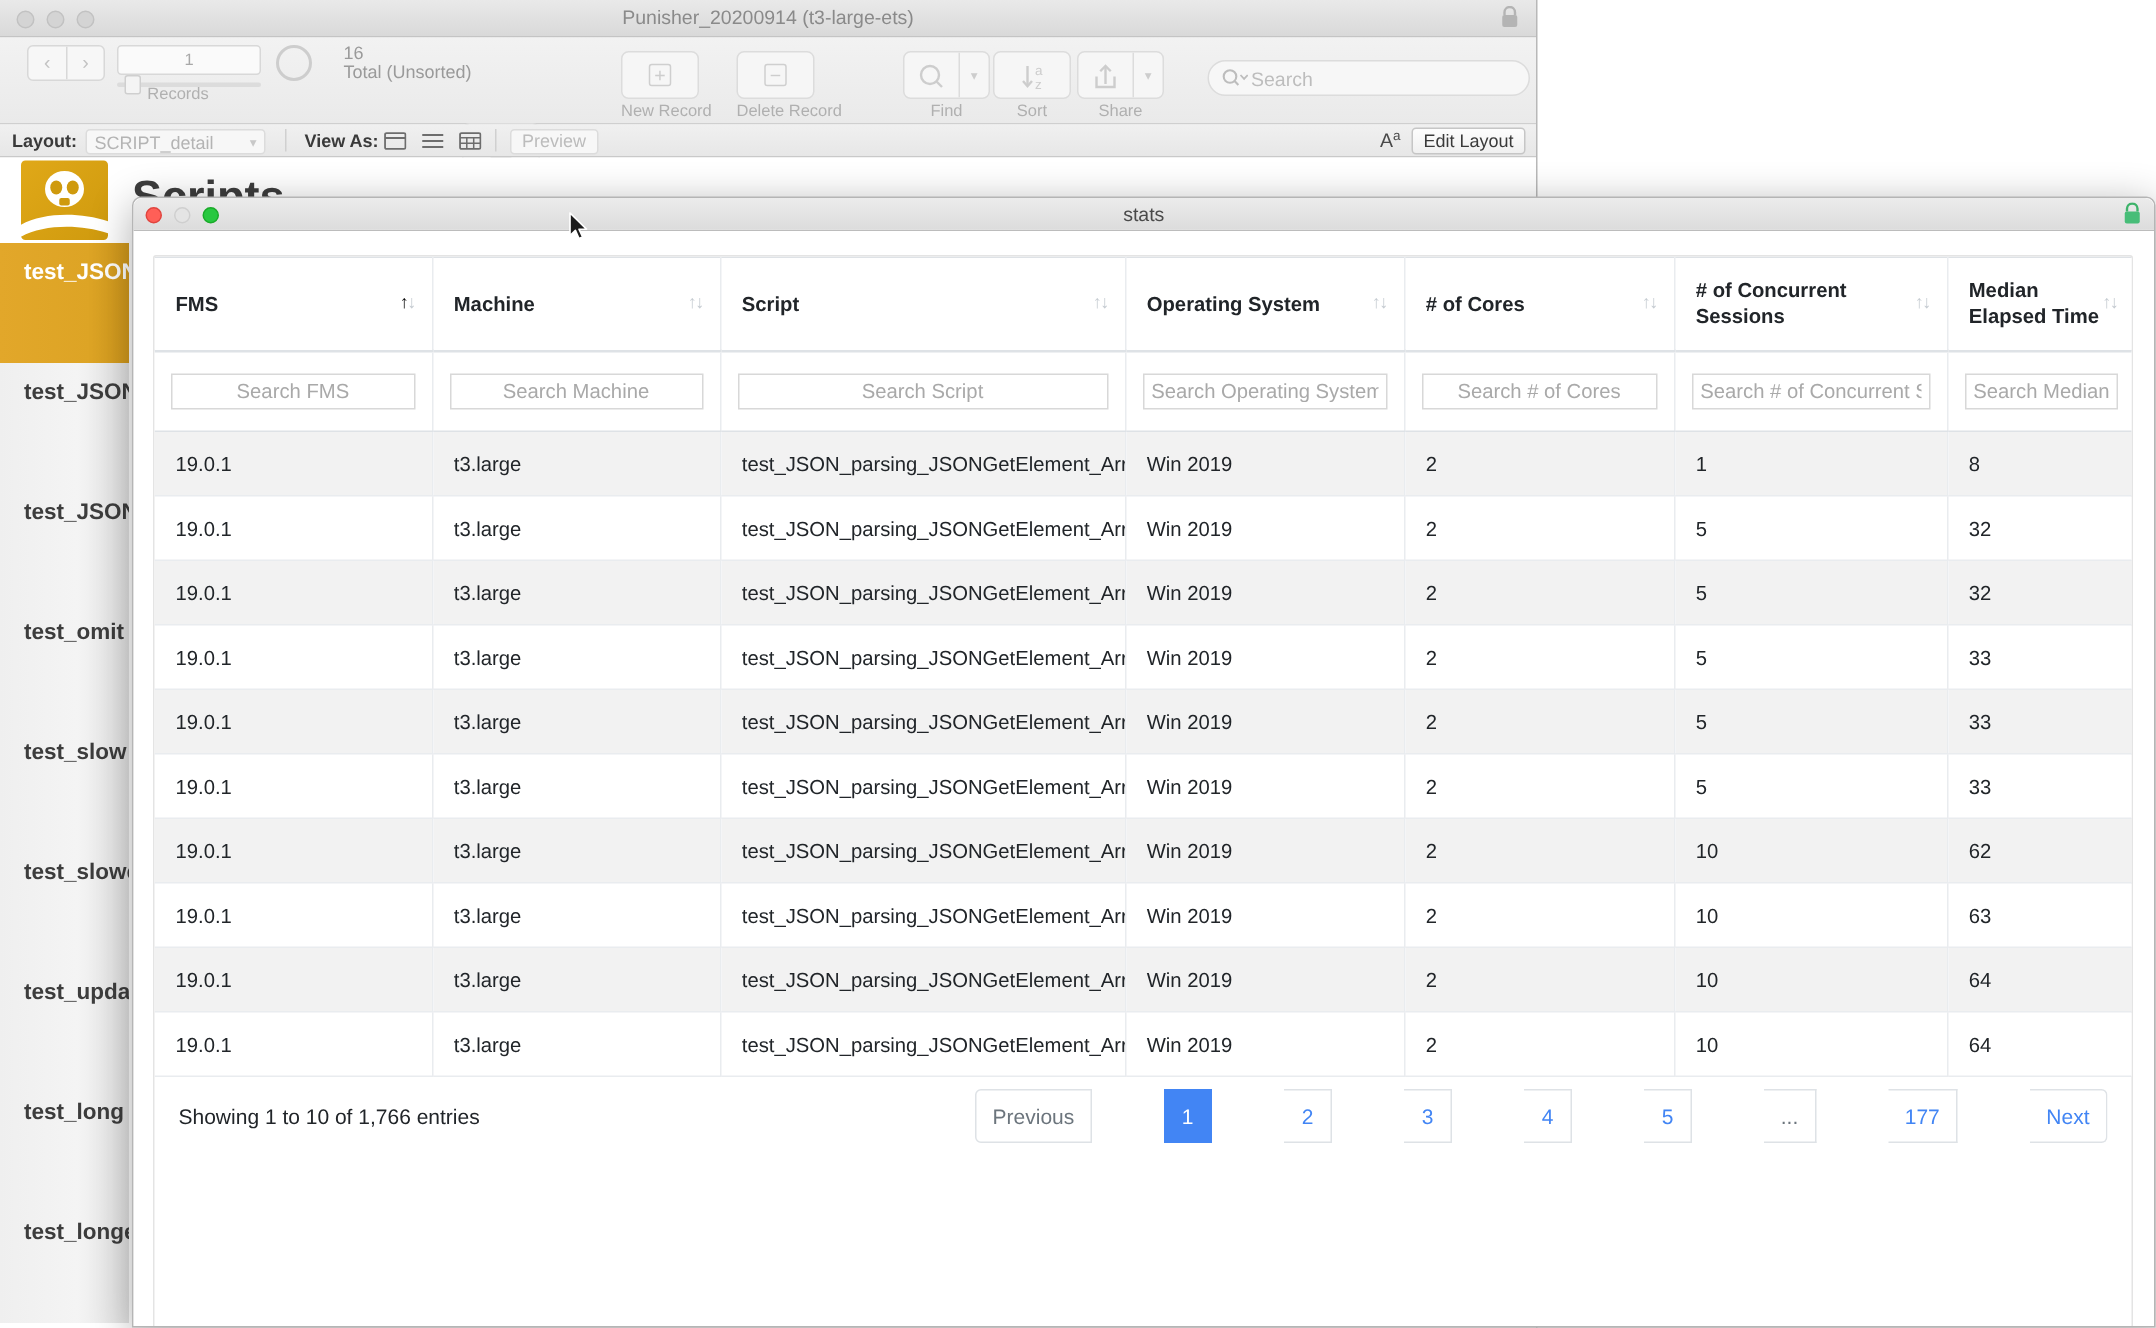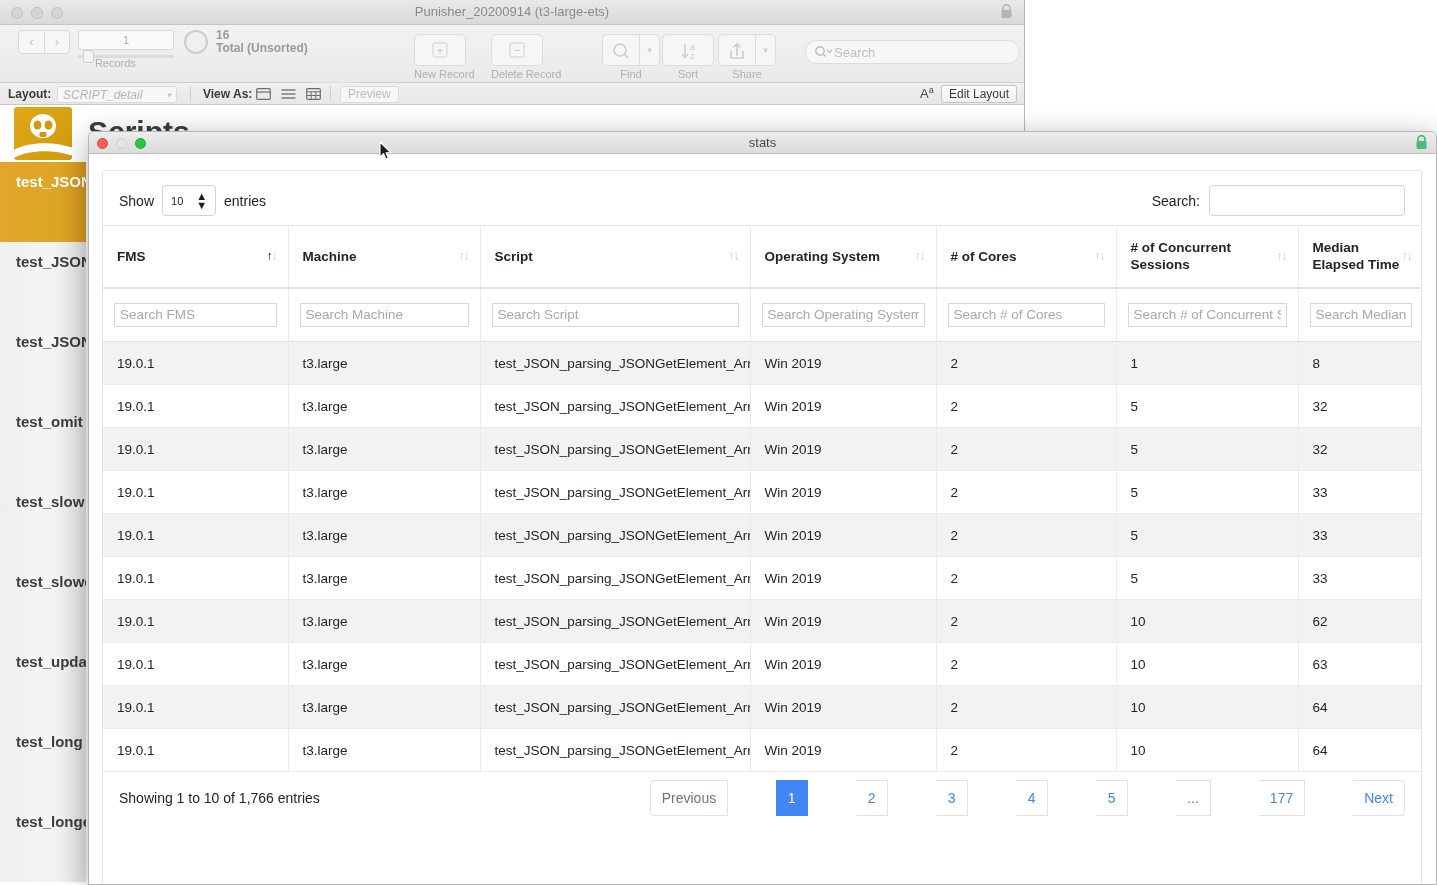--- a/index.html
+++ b/index.html
@@ -368,20 +368,21 @@
   table#dt thead tr.filt input {
     width: 100%;
     height: 24px;
     border: 1px solid #d8d8d8;
     background: #fff;
     font-size: 13.5px;
     color: #15803d;
     padding: 0 5px;
     outline: none;
     border-radius: 0;
+    text-align: center;
   }
   table#dt thead tr.filt input::placeholder { color: #a9a9a9; }
   table#dt tbody td {
     height: 43px;
     padding: 0 14px;
     font-size: 13.5px;
     color: #212529;
     border-bottom: 1px solid #e9ecef;
     white-space: nowrap;
     overflow: hidden;
@@ -467,21 +468,21 @@
       <div style="display:flex; align-items:flex-start; gap:8px;">
         <div class="navbtns">
           <div>‹</div>
           <div>›</div>
         </div>
         <div class="slider-box">
           <div class="slider-field">1</div>
           <div class="slider-track"></div>
           <div class="slider-thumb"></div>
         </div>
-        <div style="display:flex; align-items:flex-start; gap:8px; margin-left:2px;font-weight:bold;">
+        <div style="display:flex; align-items:flex-start; gap:21px; margin-left:2px;">
           <div class="ring"></div>
           <div style="margin-top:-1px;">
             <div class="rec-count">16</div>
             <div class="rec-total">Total (Unsorted)</div>
           </div>
         </div>
       </div>
       <span class="tb-label" style="margin-left:-95px;">Records</span>
     </div>
 
@@ -552,21 +553,21 @@
       <svg style="position:absolute; left:9px; top:5px;" viewBox="0 0 18 14" width="18" height="14">
         <circle cx="6" cy="6" r="4.2" fill="none" stroke="#bdbdbd" stroke-width="1.4"></circle>
         <line x1="9.2" y1="9.2" x2="11.6" y2="11.6" stroke="#bdbdbd" stroke-width="1.4"></line>
         <path d="M13 5l2.4 2.6L17.8 5" fill="none" stroke="#bdbdbd" stroke-width="1.2"></path>
       </svg>
     </div>
   </div>
 
   <div id="fm-layoutbar">
     <span class="lb-item" style="left:8px; top:4px; font-weight:bold;">Layout:</span>
-    <div class="lb-item layout-select" style="left:57px;font-style:italic;">
+    <div class="lb-item layout-select" style="left:57px;">
       <span>SCRIPT_detail</span>
       <span class="chev">▾</span>
     </div>
     <div class="sep" style="left:190px;"></div>
     <span class="lb-item" style="left:203px; top:4px; font-weight:bold;">View As:</span>
     <div class="lb-item" style="left:256px; top:5px;">
       <svg viewBox="0 0 15 12" width="15" height="12">
         <rect x="0.7" y="0.7" width="13.6" height="10.6" rx="1" fill="none" stroke="#6d6d6d" stroke-width="1.2"></rect>
         <line x1="0.7" y1="4" x2="14.3" y2="4" stroke="#6d6d6d" stroke-width="1.2"></line>
       </svg>
@@ -629,34 +630,20 @@
       <svg viewBox="0 0 13 15" width="13" height="15">
         <path d="M3 6V4.2A3.5 3.5 0 0 1 10 4.2V6" fill="none" stroke="#3db36a" stroke-width="1.6"></path>
         <rect x="1.5" y="6" width="10" height="8" rx="1.4" fill="#47bd78"></rect>
       </svg>
     </div>
   </div>
 
   <div id="stats-content">
     <div id="dt-wrapper">
 
-      <div id="dt-topbar">
-        <div id="dt-length">
-          <span>Show</span>
-          <span class="len-select">
-            <span>10</span>
-            <span class="spin-glyph">▲<br>▼</span>
-          </span>
-          <span>entries</span>
-        </div>
-        <div id="dt-filter">
-          <label>Search:</label>
-          <input type="text" value="" style="">
-        </div>
-      </div>
 
       <table id="dt">
         <colgroup>
           <col style="width:185px">
             <col style="width:192px">
             <col style="width:270px">
           <col style="width:186px">
             <col style="width:180px">
             <col style="width:182px">
             <col style="width:125px">

